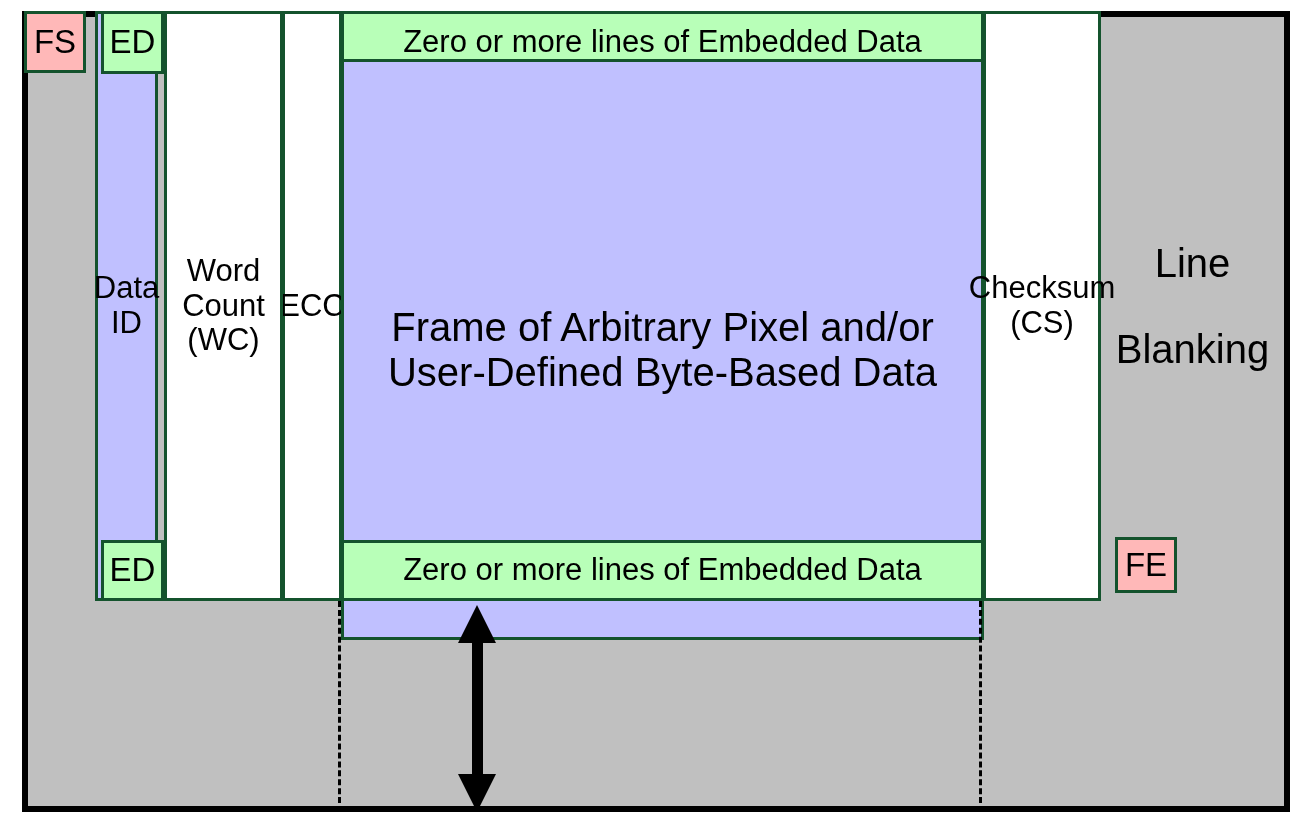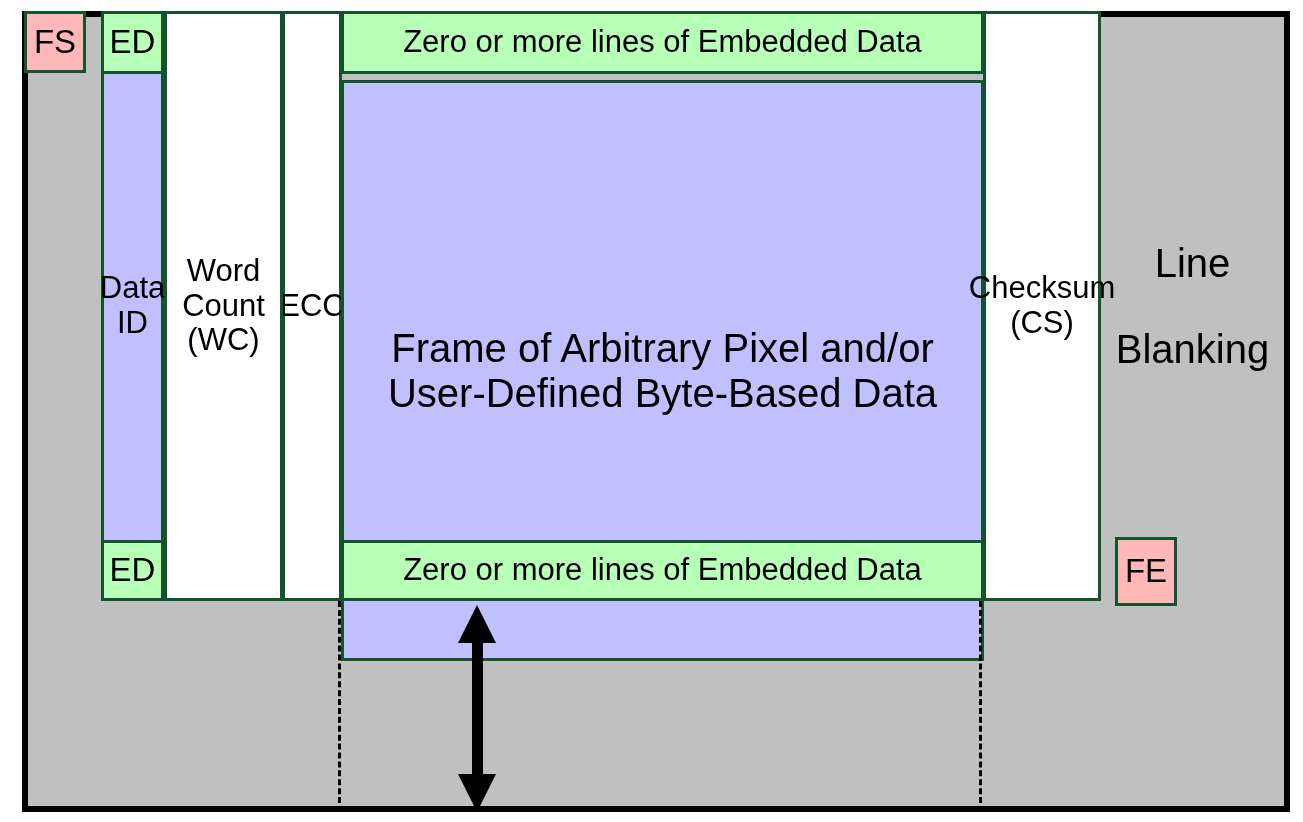--- a/index.html
+++ b/index.html
@@ -45,21 +45,21 @@
 <body>
 
 <div id="stage">
 
   <div class="outer">
 
     <div class="box pnk" style="left:-4px;top:-6px;width:62px;height:62px;">
       <span class="lbl f33">FS</span>
     </div>
 
-    <div class="box lav" style="left:73px;top:-6px;width:63px;height:590px;">
+    <div class="box lav" style="left:67px;top:-6px;width:63px;height:590px;">
       <span class="lbl vert f31">Data ID</span>
     </div>
 
     <div class="box grn" style="left:73px;top:-6px;width:63px;height:63px;">
       <span class="lbl f33">ED</span>
     </div>
 
     <div class="box grn" style="left:73px;top:523px;width:63px;height:61px;">
       <span class="lbl f33">ED</span>
     </div>
@@ -69,21 +69,21 @@
     </div>
 
     <div class="box wht" style="left:136px;top:-6px;width:119px;height:590px;">
       <span class="lbl vert f31">Word Count (WC)</span>
     </div>
 
     <div class="box grn" style="left:313px;top:-6px;width:643px;height:63px;">
       <span class="lbl f31">Zero or more lines of Embedded Data</span>
     </div>
 
-    <div class="box lav" style="left:313px;top:63px;width:643px;height:581px;">
+    <div class="box lav" style="left:313px;top:42px;width:643px;height:581px;">
       <span class="lbl">
         <span style="display:block;">
           <span class="f40" style="display:block;">Frame of Arbitrary Pixel and/or</span>
           <span class="f40" style="display:block;">User-Defined Byte-Based Data</span>
         </span>
       </span>
     </div>
 
     <div class="box grn" style="left:313px;top:523px;width:643px;height:61px;">
       <span class="lbl f31">Zero or more lines of Embedded Data</span>
@@ -94,21 +94,21 @@
     </div>
 
     <div style="position:absolute;left:1073px;top:-6px;width:183px;height:590px;
                 display:flex;align-items:center;justify-content:center;color:#000;text-align:center;line-height:1.15;">
       <span>
         <span class="f40" style="display:block;">Line</span>
         <span class="f40" style="display:block;margin-top:40px;">Blanking</span>
       </span>
     </div>
 
-    <div class="box pnk" style="left:1087px;top:520px;width:62px;height:69px;">
+    <div class="box pnk" style="left:1087px;top:520px;width:62px;height:56px;">
       <span class="lbl f33">FE</span>
     </div>
 
     <div class="dash" style="left:310px;top:584px;height:211px;"></div>
     <div class="dash" style="left:951px;top:584px;height:211px;"></div>
 
     <div class="arrowhead ah-up" style="left:430px;top:588px;"></div>
     <div class="arrowline" style="left:444px;top:610px;width:11px;height:163px;"></div>
     <div class="arrowhead ah-dn" style="left:430px;top:757px;"></div>
 

